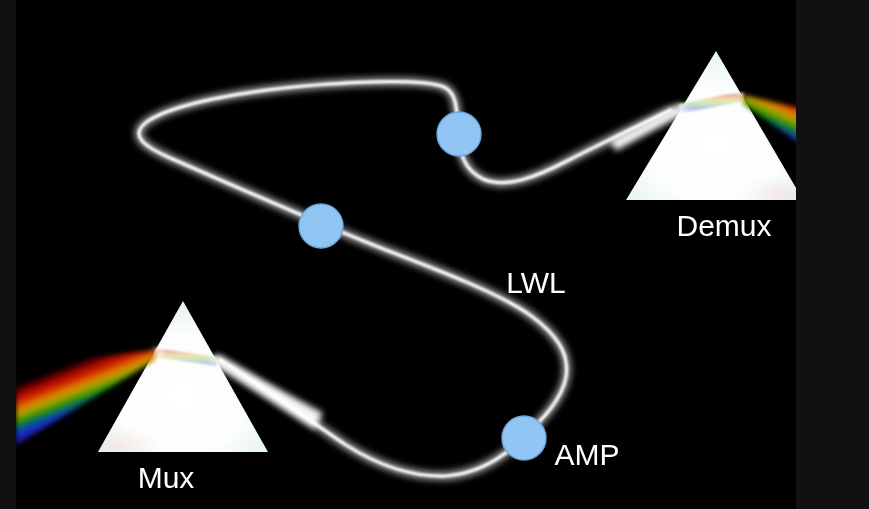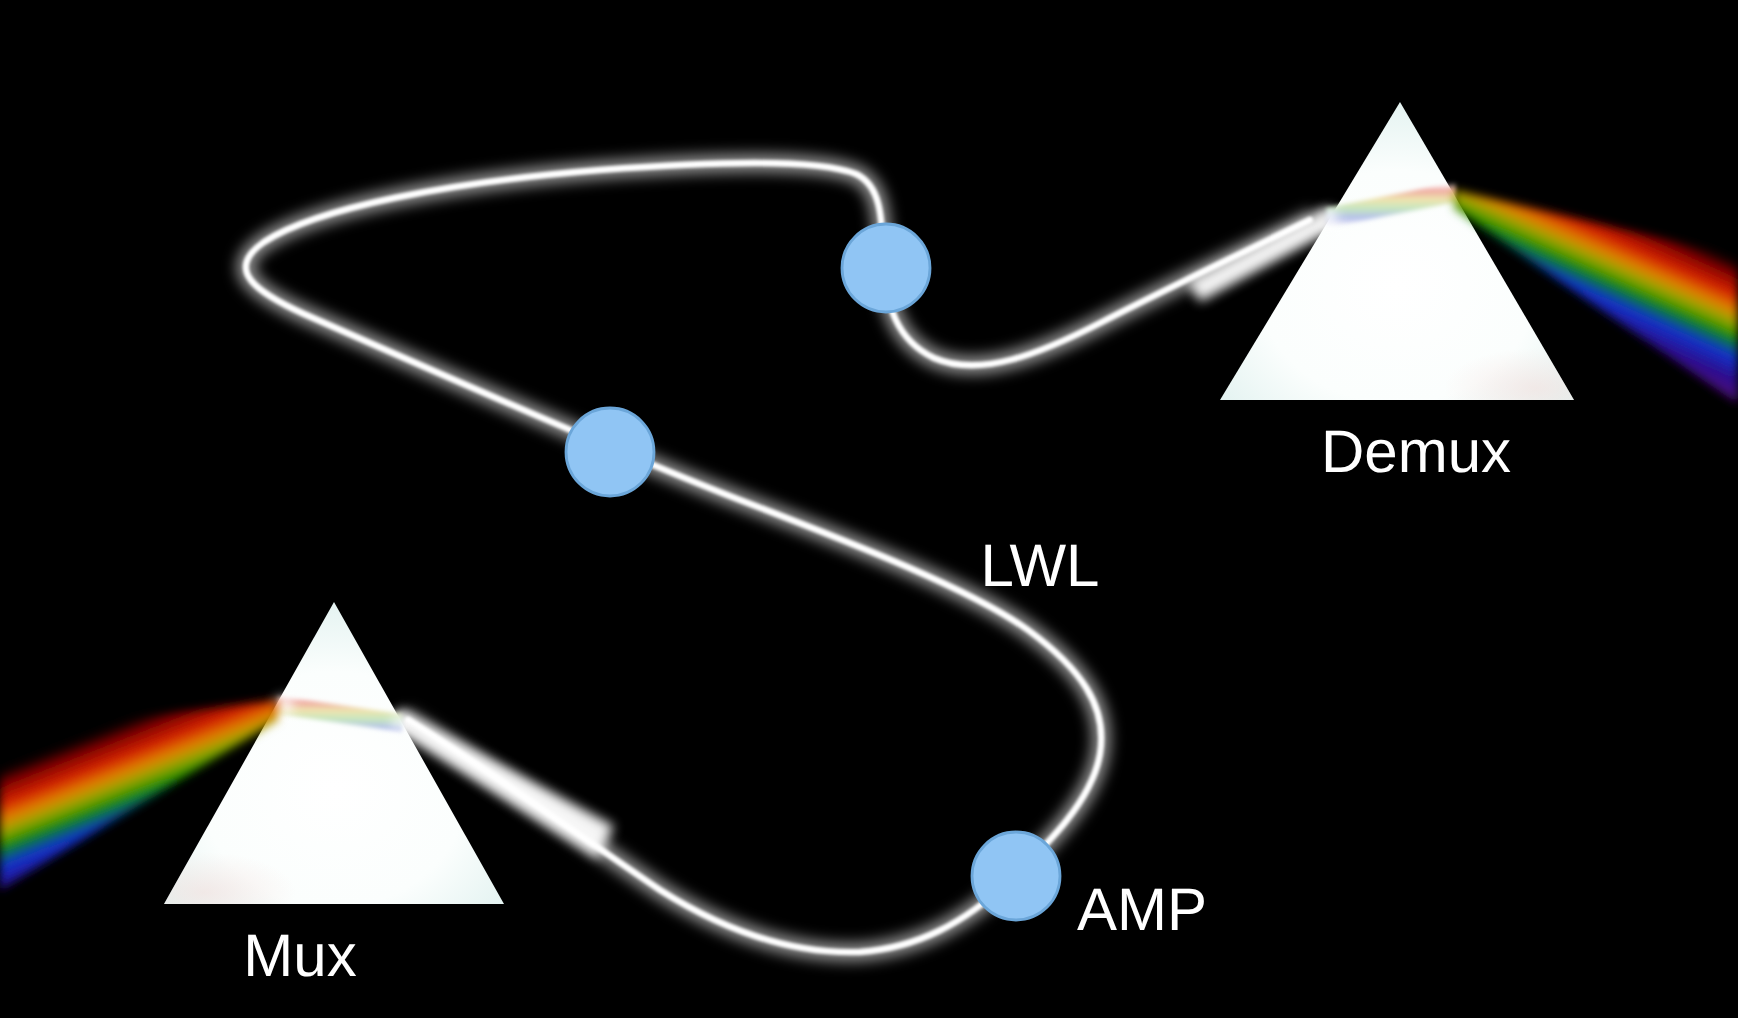--- a/index.html
+++ b/index.html
@@ -1,21 +1,22 @@
 <!DOCTYPE html>
 <html><head>
 <meta charset="utf-8">
 <style>
   html,body{margin:0;padding:0;background:#111;}
   #stage{
     position:relative;
-    width:869px;height:509px;
+    width:780px;height:509px;
     background:#000;
     overflow:hidden;
     font-family:"Liberation Sans", sans-serif;
+    margin-left:16px;
   }
   svg{display:block}
   text{
     font-family:"Liberation Sans", sans-serif;
     font-size:30px;
     fill:#ffffff;
   }
 </style>
 </head>
 <body>

